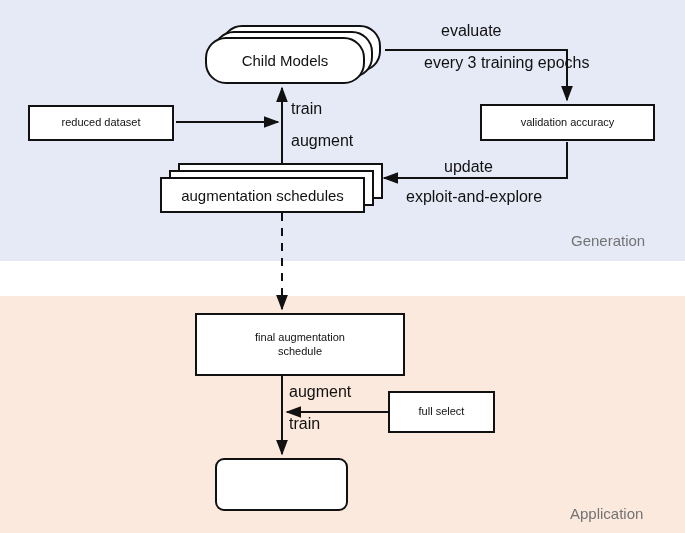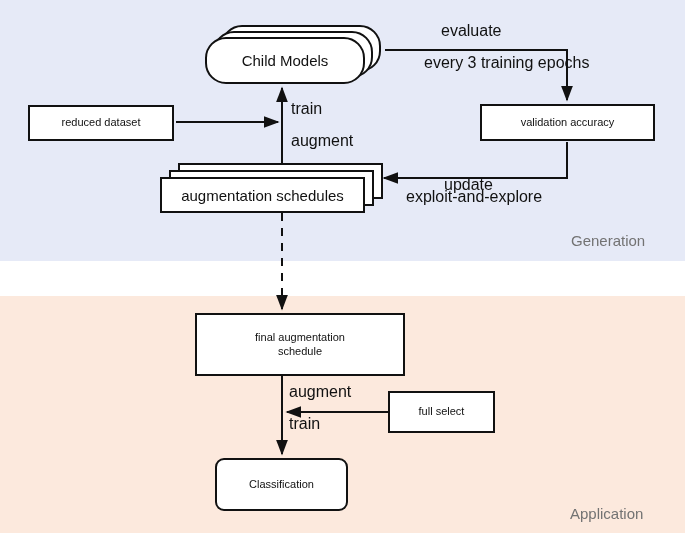--- a/index.html
+++ b/index.html
@@ -113,21 +113,21 @@
     position: absolute;
     font-size: 16px;
     color: #111111;
     white-space: nowrap;
     z-index: 6;
   }
   #label-train        { left: 291px; top: 100px; }
   #label-augment      { left: 291px; top: 132px; }
   #label-evaluate     { left: 441px; top: 22px; }
   #label-epochs       { left: 382px; top: 54px; padding-left: 42px; }
-  #label-update       { left: 444px; top: 176px; }
+  #label-update       { left: 444px; top: 158px; }
   #label-exploit      { left: 406px; top: 188px; }
   #label-select-best  { left: 287px; top: 233px; }
   #label-augment2     { left: 289px; top: 383px; }
   #label-train2       { left: 289px; top: 415px; }
 </style>
 </head>
 <body>
 
 <div id="canvas">
 
@@ -199,21 +199,20 @@
       <div>schedule</div>
     </div>
   </div>
 
   <div class="box" id="box-full-dataset">
     <span>full select</span>
   </div>
 
   <div class="box rounded" id="box-classification-network">
     <div>
-      <div>Classification</div>
     </div>
   </div>
 
   <div class="edge-label" id="label-train">train</div>
   <div class="edge-label" id="label-augment">augment</div>
   <div class="edge-label" id="label-evaluate">evaluate</div>
   <div class="edge-label" id="label-epochs">every 3 training epochs</div>
   <div class="edge-label" id="label-update">update</div>
   <div class="edge-label" id="label-exploit">exploit-and-explore</div>
   <div class="edge-label" id="label-augment2">augment</div>

